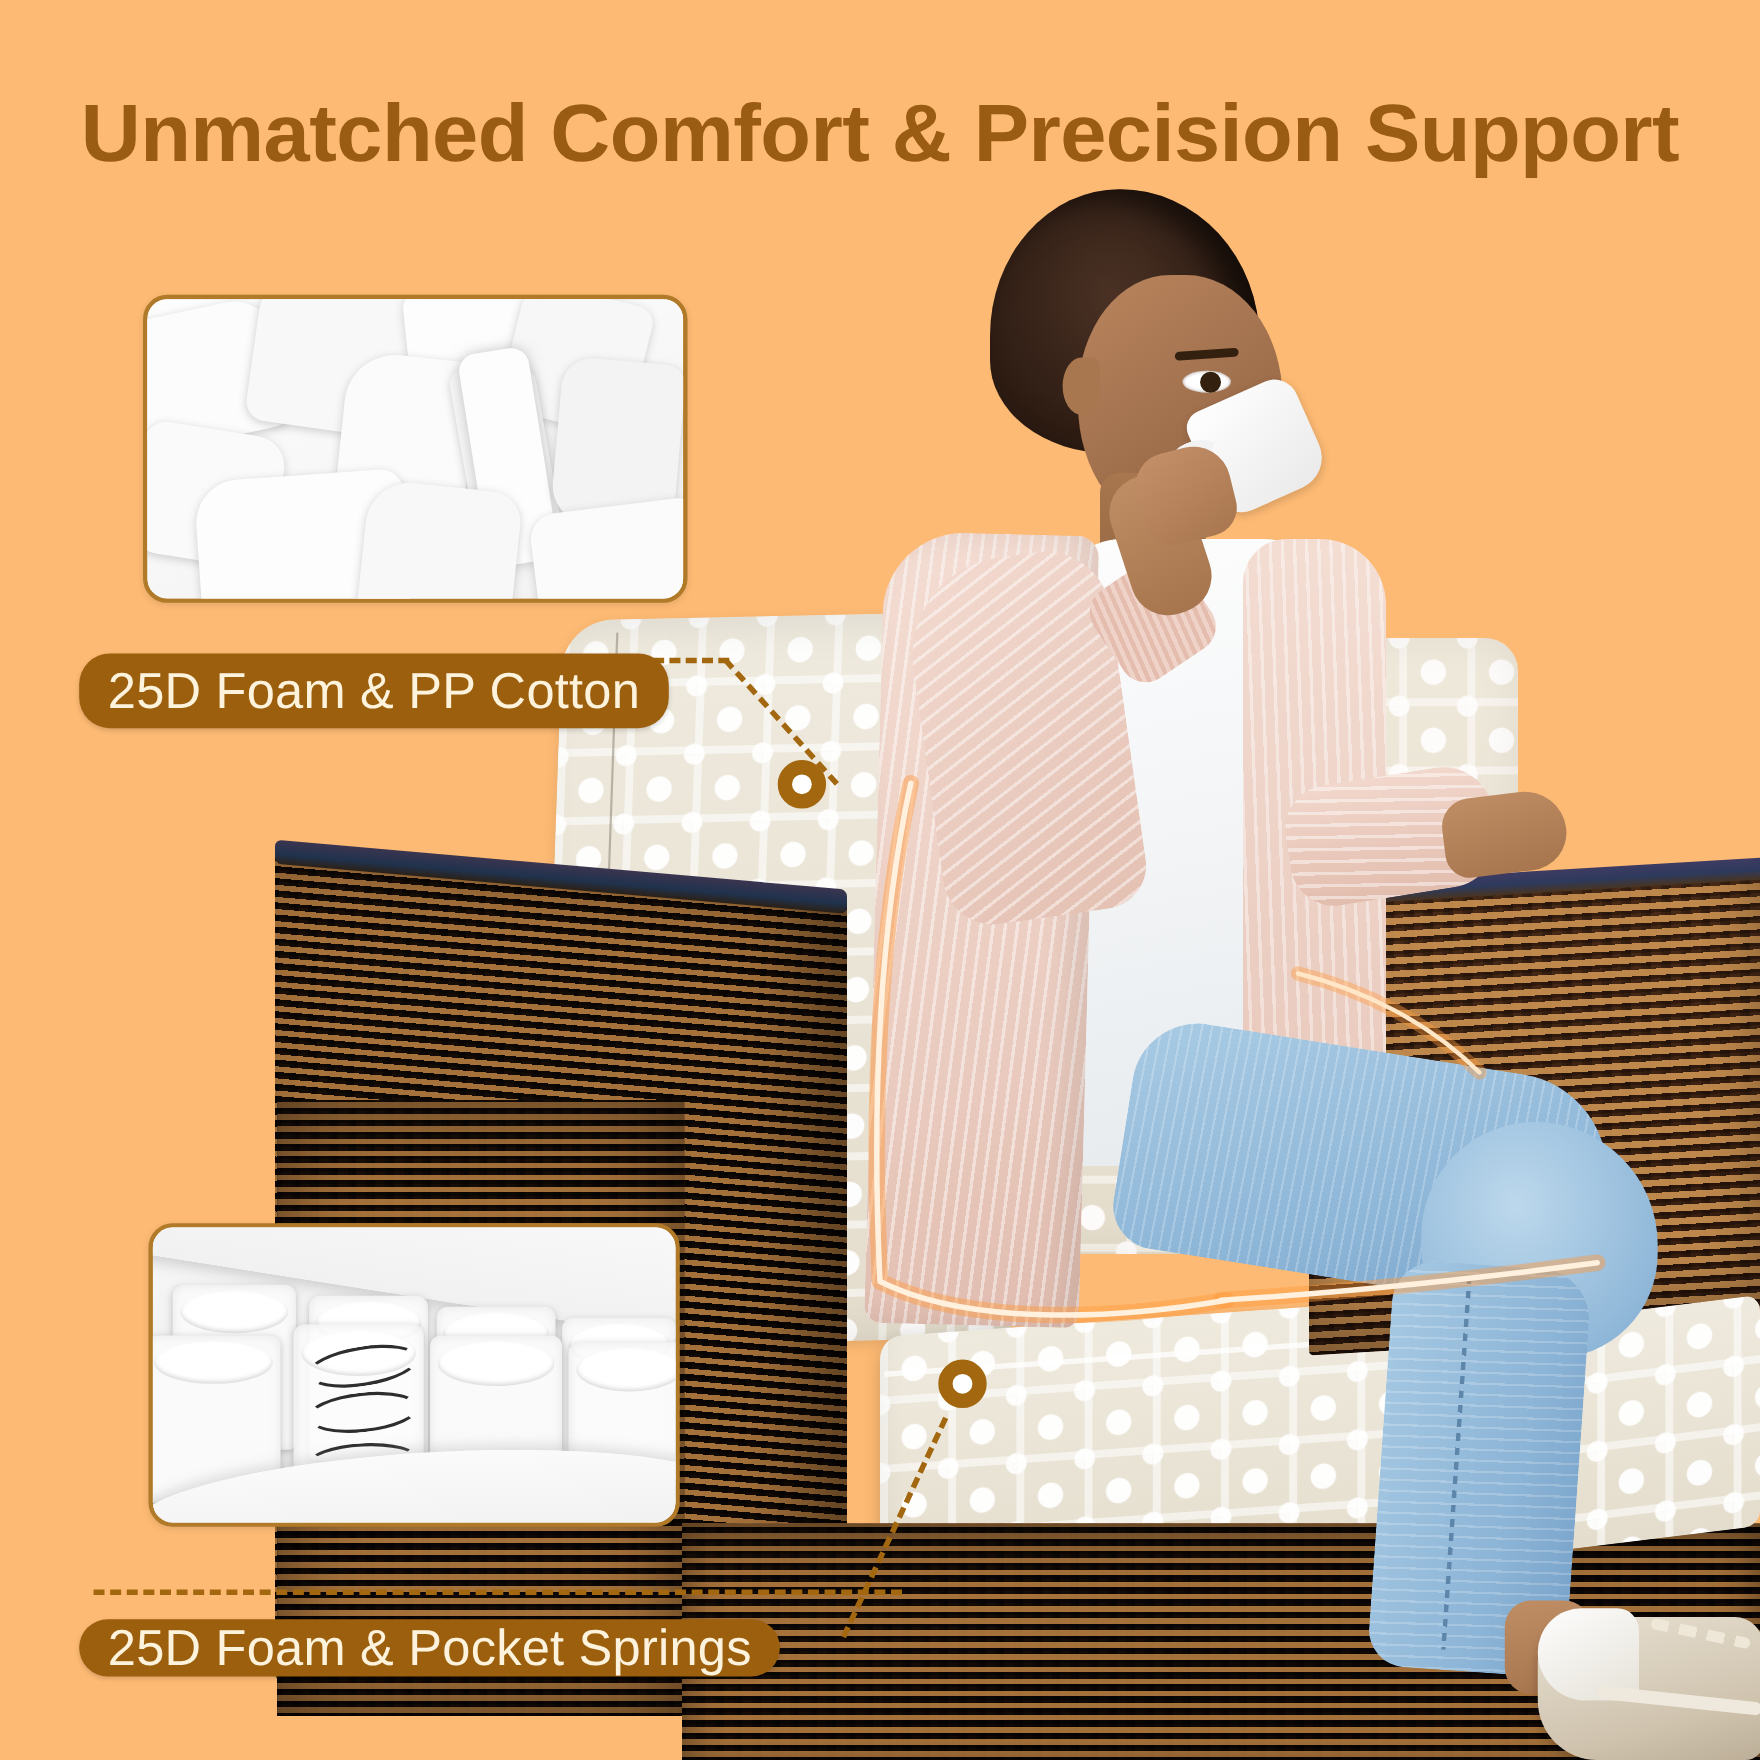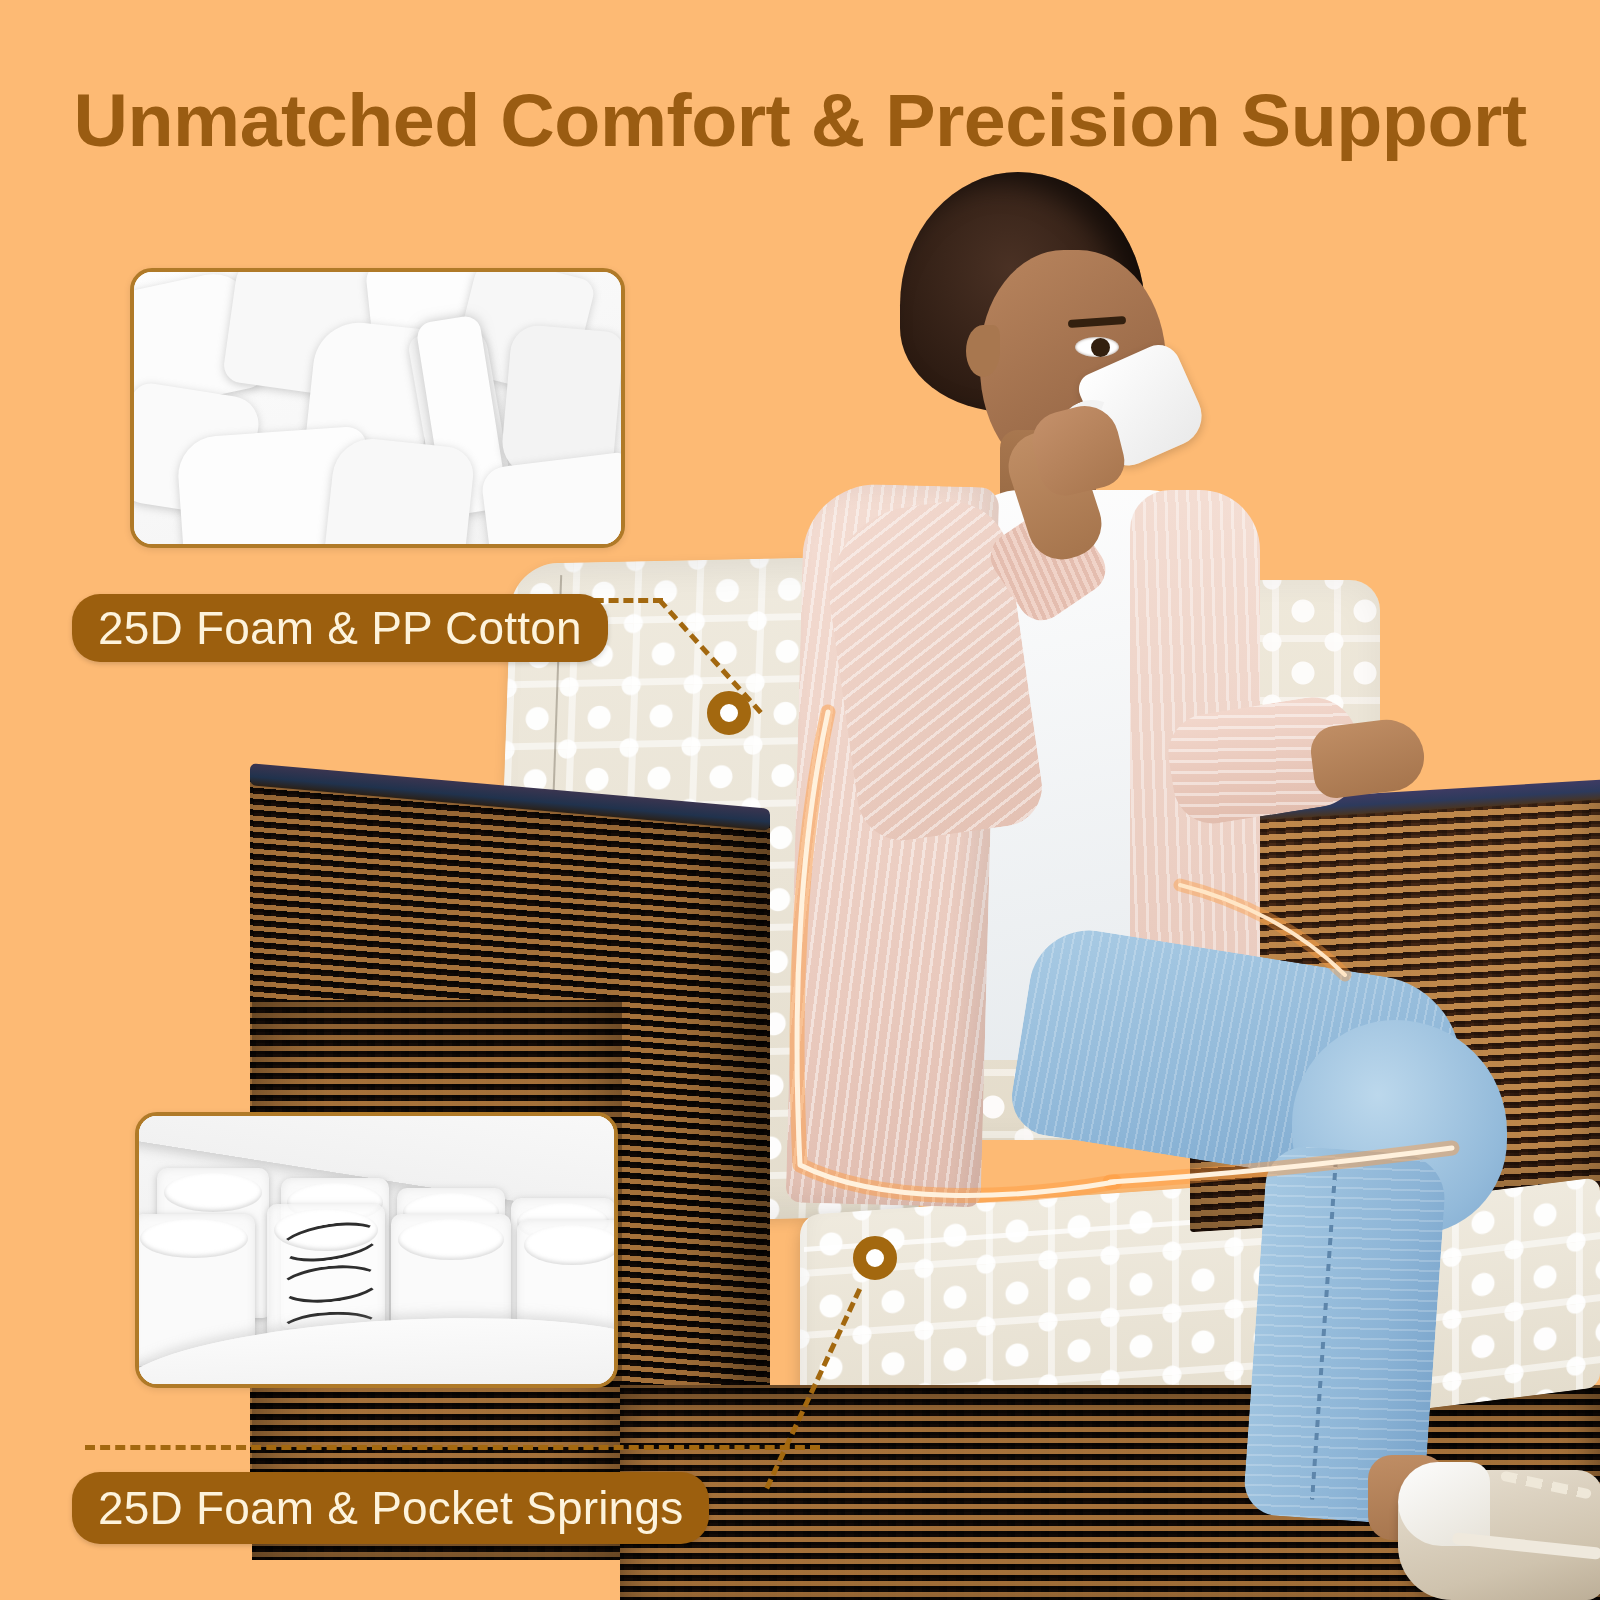--- a/index.html
+++ b/index.html
@@ -364,17 +364,17 @@
                   background:linear-gradient(180deg,#fbfbfb,#ededed);
                   border-radius:58% 58% 0 0;transform:rotate(-3deg);
                   box-shadow:0 -4px 12px rgba(160,160,160,.35);"></div>
     </div>
   </div>
 
   <div class="dash-d" style="left:862px;top:1290px;width:220px;transform:rotate(115deg);"></div>
   <div class="marker" style="left:853px;top:1236px;width:44px;height:44px;"></div>
   <div class="dash-h" style="left:85px;top:1445px;width:735px;"></div>
 
-  <div class="chip" style="left:72px;top:1472px;height:72px;">
+  <div class="chip" style="left:72px;top:1472px;height:52px;">
     <span>25D Foam &amp; Pocket Springs</span>
   </div>
 
 </div>
 
 </body></html>

